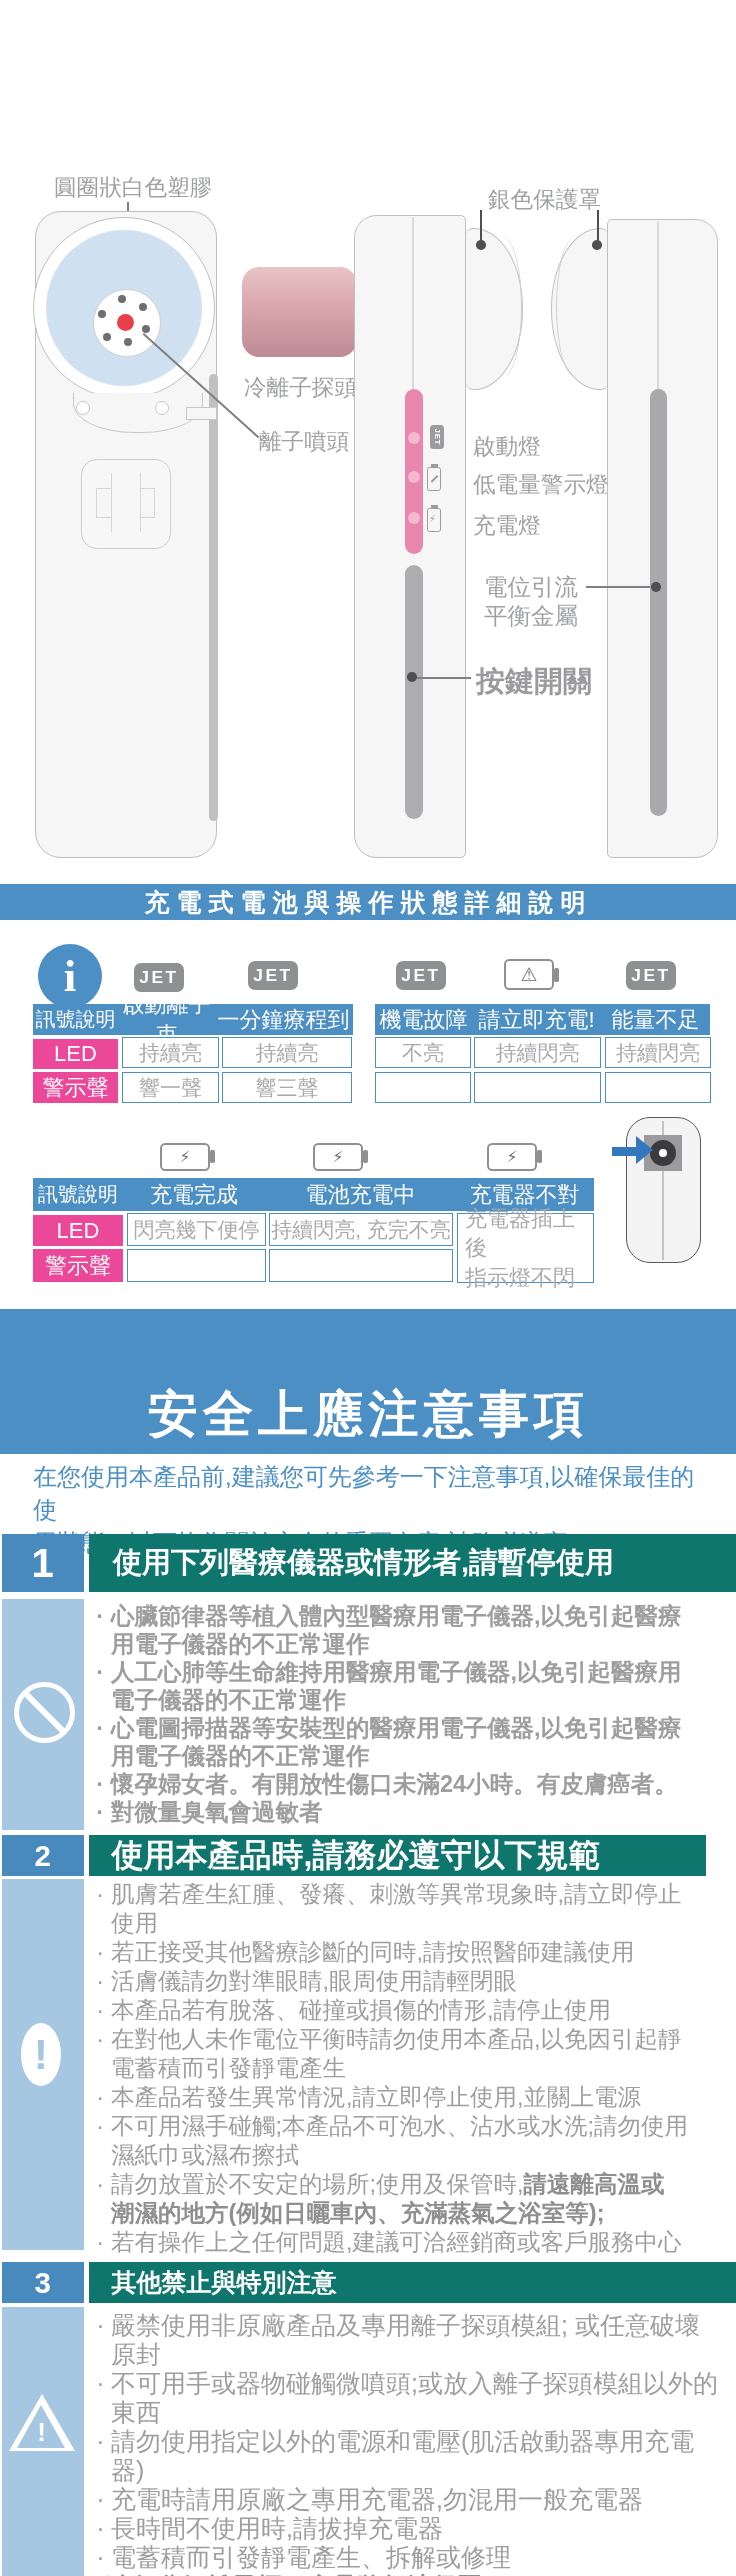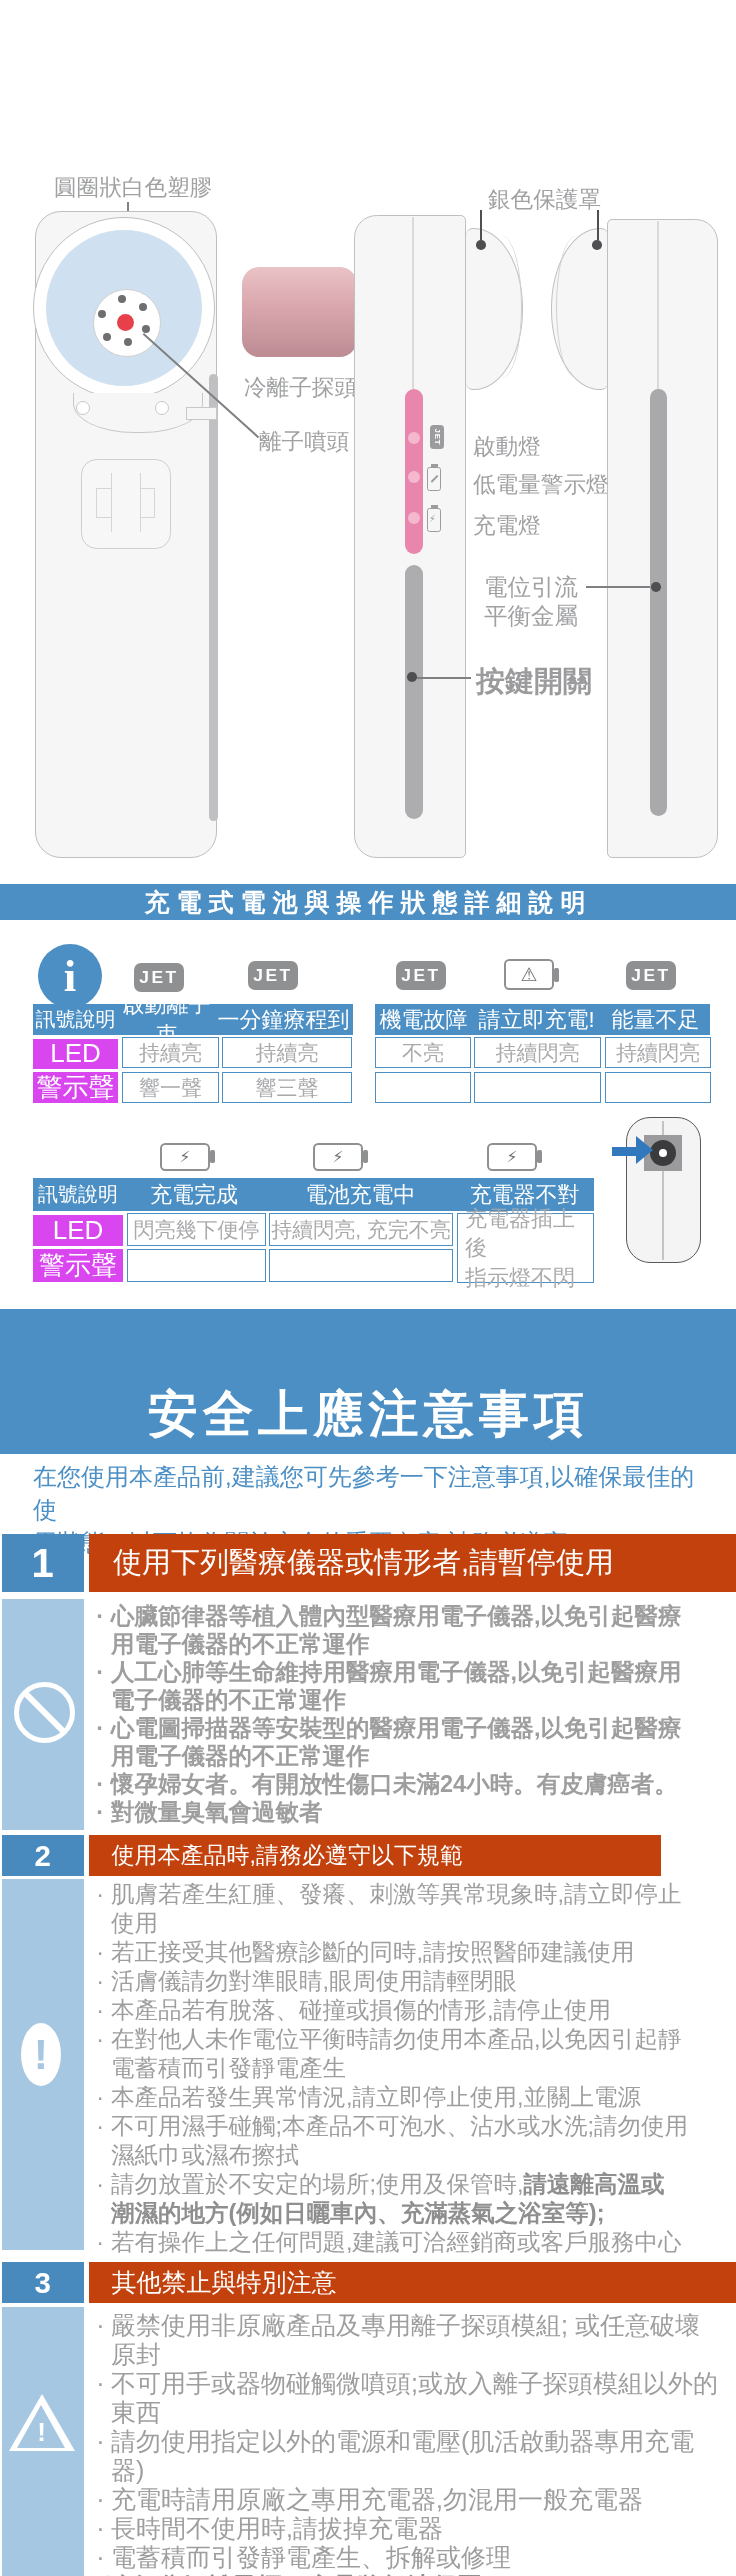--- a/index.html
+++ b/index.html
@@ -7,30 +7,30 @@
         font-family:"Liberation Sans","DejaVu Sans",sans-serif;}
   .abs{position:absolute;}
   .banner{position:absolute;left:0;width:737px;background:#4b8fc5;color:#fff;text-align:center;}
   .lblg{position:absolute;color:#a0a1a3;font-size:22.6px;white-space:pre-wrap;}
   .ln{position:absolute;background:#7f8082;}
   .dot{position:absolute;background:#4f4f51;border-radius:50%;}
   .devbody{position:absolute;background:#f6f6f7;border:1.7px solid #bfbfc1;box-sizing:border-box;}
   .seam{position:absolute;background:#dadada;width:1.7px;}
   .vcell{position:absolute;background:#fff;border:1.7px solid #4b8fc5;box-sizing:border-box;
          color:#a9aaac;font-size:21px;display:flex;align-items:center;justify-content:center;}
-  .bcell{position:absolute;background:#d946ef;color:#fff;display:flex;align-items:center;justify-content:center;font-size:26px;}
+  .bcell{position:absolute;background:#ec4899;color:#fff;display:flex;align-items:center;justify-content:center;font-size:22px;}
   .thdr{position:absolute;background:#4b8fc5;color:#fff;display:flex;align-items:center;}
   .thdr span{display:block;text-align:center;font-size:22px;}
   .jet{position:absolute;background:#8f9092;color:#fff;border-radius:7px;font-weight:bold;
        letter-spacing:2.6px;font-size:17.4px;display:flex;align-items:center;justify-content:center;}
   .batt{position:absolute;border:2.6px solid #8f9092;border-radius:5.2px;box-sizing:border-box;
         display:flex;align-items:center;justify-content:center;background:#fff;}
   .nub{position:absolute;background:#8f9092;border-radius:1.7px;}
   .secnum{position:absolute;background:#4889be;color:#fff;display:flex;align-items:center;justify-content:center;font-weight:bold;}
-  .sectitle{position:absolute;background:#c2410c;color:#fff;font-weight:normal;display:flex;align-items:center;box-sizing:border-box;}
+  .sectitle{position:absolute;background:#0f766e;color:#fff;font-weight:bold;display:flex;align-items:center;box-sizing:border-box;}
   .seccol{position:absolute;background:#a6c7e2;}
   .items{position:absolute;color:#9e9e9e;}
   .it{position:relative;padding-left:19px;white-space:pre-wrap;}
   .it:before{content:"·";position:absolute;left:4.3px;top:0;}
   .it-note{position:relative;padding-left:7px;white-space:pre-wrap;font-weight:bold;color:#8f8f8f;}
   .minibatt{position:absolute;border:1.7px solid #9c9c9e;border-radius:2.6px;box-sizing:border-box;background:#f6f6f7;}
 </style>
 </head>
 <body>
 
@@ -202,21 +202,21 @@
 用電子儀器的不正常運作</div>
     <div class="it">人工心肺等生命維持用醫療用電子儀器,以免引起醫療用
 電子儀器的不正常運作</div>
     <div class="it">心電圖掃描器等安裝型的醫療用電子儀器,以免引起醫療
 用電子儀器的不正常運作</div>
     <div class="it">懷孕婦女者。有開放性傷口未滿24小時。有皮膚癌者。</div>
     <div class="it">對微量臭氧會過敏者</div>
   </div>
 
   <div class="secnum" style="left:1.7px;top:1835px;width:82px;height:41px;font-size:29.5px;">2</div>
-  <div class="sectitle" style="left:89px;top:1835px;width:572px;height:41px;font-size:23px;padding-left:22.6px;">使用本產品時,請務必遵守以下規範</div>
+  <div class="sectitle" style="left:89px;top:1835px;width:617px;height:41px;font-size:32px;padding-left:22.6px;">使用本產品時,請務必遵守以下規範</div>
   <div class="seccol" style="left:1.7px;top:1879px;width:82px;height:371px;"></div>
   <div class="abs" style="left:21px;top:2023px;width:40px;height:63px;border-radius:50%;background:#fff;text-align:center;">
     <span style="font-size:43px;font-weight:bold;color:#a6c7e2;line-height:63px;">!</span>
   </div>
   <div class="items" style="left:92px;top:1880px;width:629px;font-size:23.5px;line-height:29px;">
     <div class="it">肌膚若產生紅腫、發癢、刺激等異常現象時,請立即停止
 使用</div>
     <div class="it">若正接受其他醫療診斷的同時,請按照醫師建議使用</div>
     <div class="it">活膚儀請勿對準眼睛,眼周使用請輕閉眼</div>
     <div class="it">本產品若有脫落、碰撞或損傷的情形,請停止使用</div>

